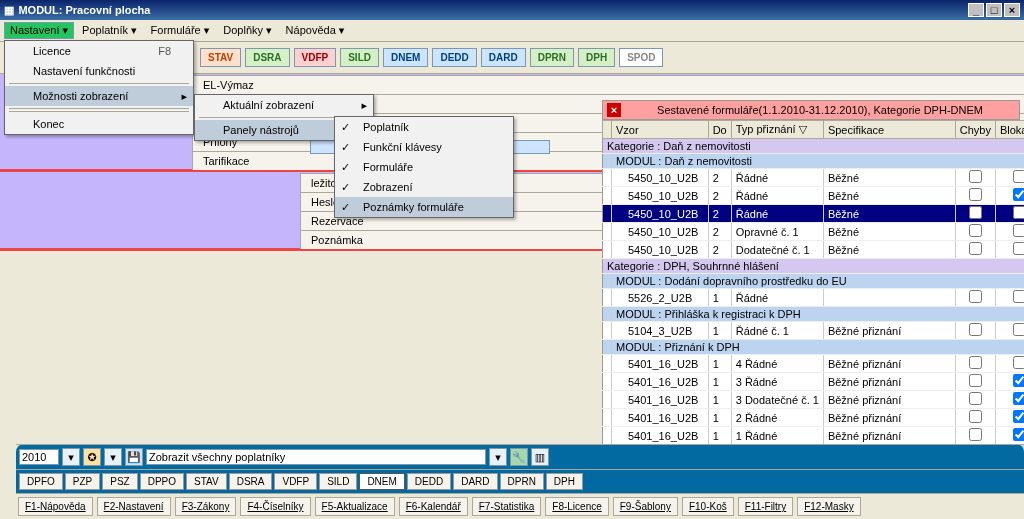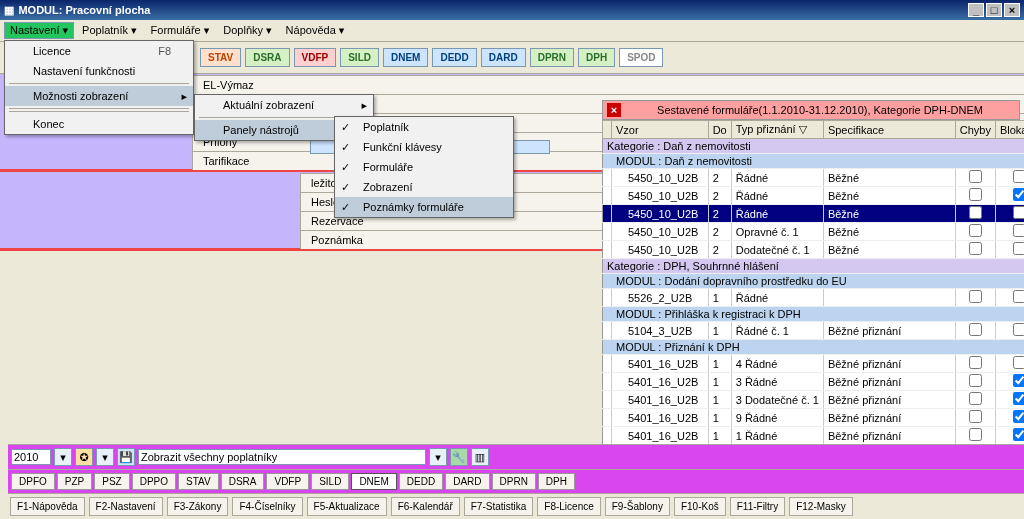--- a/index.html
+++ b/index.html
@@ -31,28 +31,28 @@
   .dropdown .sep { height:1px; background:#aca899; margin:2px 4px;}
   .panel-header { background: #ffa0a0; color:#000; border:1px solid #999; display:flex; align-items:center; padding:2px 4px; gap:4px;}
   .panel-header .closebox{ width:14px; height:14px; background:#c00; color:#fff; display:flex; align-items:center; justify-content:center; font-weight:bold;}
   .grid { border:1px solid #999; background:#fff; font-size:10px;}
   .grid th { background:#ece9d8; border:1px solid #aca899; padding:2px 4px; font-weight:normal; text-align:left;}
   .grid td { border-right:1px solid #ccc; border-bottom:1px solid #eee; padding:1px 4px; height:14px; white-space:nowrap;}
   .grid tr.catrow td { background:#d4c8f0; font-weight:normal;}
   .grid tr.modrow td { background:#bcd4f0; }
   .grid tr.selrow td { background:#000080; color:#fff;}
   .grid input[type=checkbox]{ margin:0; }
-  .bottombar { position:absolute; left:8px; right:0; background:#d946ef; }
+  .bottombar { position:absolute; left:16px; right:0; background:#0369a1;border-radius:8px; }
   .filterbar { display:flex; align-items:center; padding:3px; gap:3px; border-top:1px solid #aca899;}
   .filterbar input,.filterbar select{ border:1px solid #7a98af; padding:1px 2px; font-size:11px;}
   .btnstrip { display:flex; gap:2px; padding:3px; border-top:1px solid #aca899;}
   .btnstrip .sbtn { border:1px solid #999; background:#f5f3eb; padding:2px 7px; font-size:10px;}
   .btnstrip .sbtn.active{ background:#fff; border-color:#555;}
   .fkeys { display:flex; border-top:1px solid #aca899; background:#ece9d8;}
-  .fkeys div{ border:1px solid #aca899; padding:3px 6px; font-size:10px; margin:3px 2px; background:#f5f3eb;}
+  .fkeys div{ border:1px solid #aca899; padding:3px 6px; font-size:10px; margin:3px 2px; background:#f5f3eb;text-decoration:underline;}
   .status { display:flex; border-top:1px solid #aca899; padding:3px 6px; gap:30px;}
   .iconbtn{ width:18px; height:18px; border:1px solid #7a98af; background:#e8f0f8; display:flex; align-items:center; justify-content:center;}
 </style>
 </head>
 <body>
 
 <div class="titlebar">
   <div class="title">
       <span>▦</span>
       <span>MODUL: Pracovní plocha</span>
@@ -286,21 +286,21 @@
           <td>1</td>
           <td>3 Dodatečné č. 1</td>
           <td>Běžné přiznání</td>
           <td style="text-align:center"><input type="checkbox" style=""></td>
           <td style="text-align:center"><input type="checkbox" checked="" style=""></td>
         </tr>
         <tr>
           <td></td>
           <td style="padding-left:16px">5401_16_U2B</td>
           <td>1</td>
-          <td>9 Řádné</td>
+          <td>2 Řádné</td>
           <td>Běžné přiznání</td>
           <td style="text-align:center"><input type="checkbox" style=""></td>
           <td style="text-align:center"><input type="checkbox" checked="" style=""></td>
         </tr>
         <tr>
           <td></td>
           <td style="padding-left:16px">5401_16_U2B</td>
           <td>1</td>
           <td>1 Řádné</td>
           <td>Běžné přiznání</td>
@@ -346,21 +346,21 @@
   </table>
 </div>
 
 <div class="bottombar" style="bottom:0;">
   <div class="filterbar">
     <input style="width: 40px;" value="2010">
     <div class="iconbtn">▾</div>
     <div class="iconbtn" style="background:#ffe0a0">✪</div>
     <div class="iconbtn">▾</div>
     <div class="iconbtn" style="background:#cde4ff">💾</div>
-    <input style="width: 288px;" value="Zobrazit všechny poplatníky">
+    <input style="width: 340px;" value="Zobrazit všechny poplatníky">
     <div class="iconbtn">▾</div>
     <div class="iconbtn" style="background:#a8d8a8">🔧</div>
     <div class="iconbtn">▥</div>
   </div>
   <div class="btnstrip" id="btnstrip">
       <div class="sbtn">DPFO</div>
       <div class="sbtn">PZP</div>
       <div class="sbtn">PSZ</div>
       <div class="sbtn">DPPO</div>
       <div class="sbtn">STAV</div>

